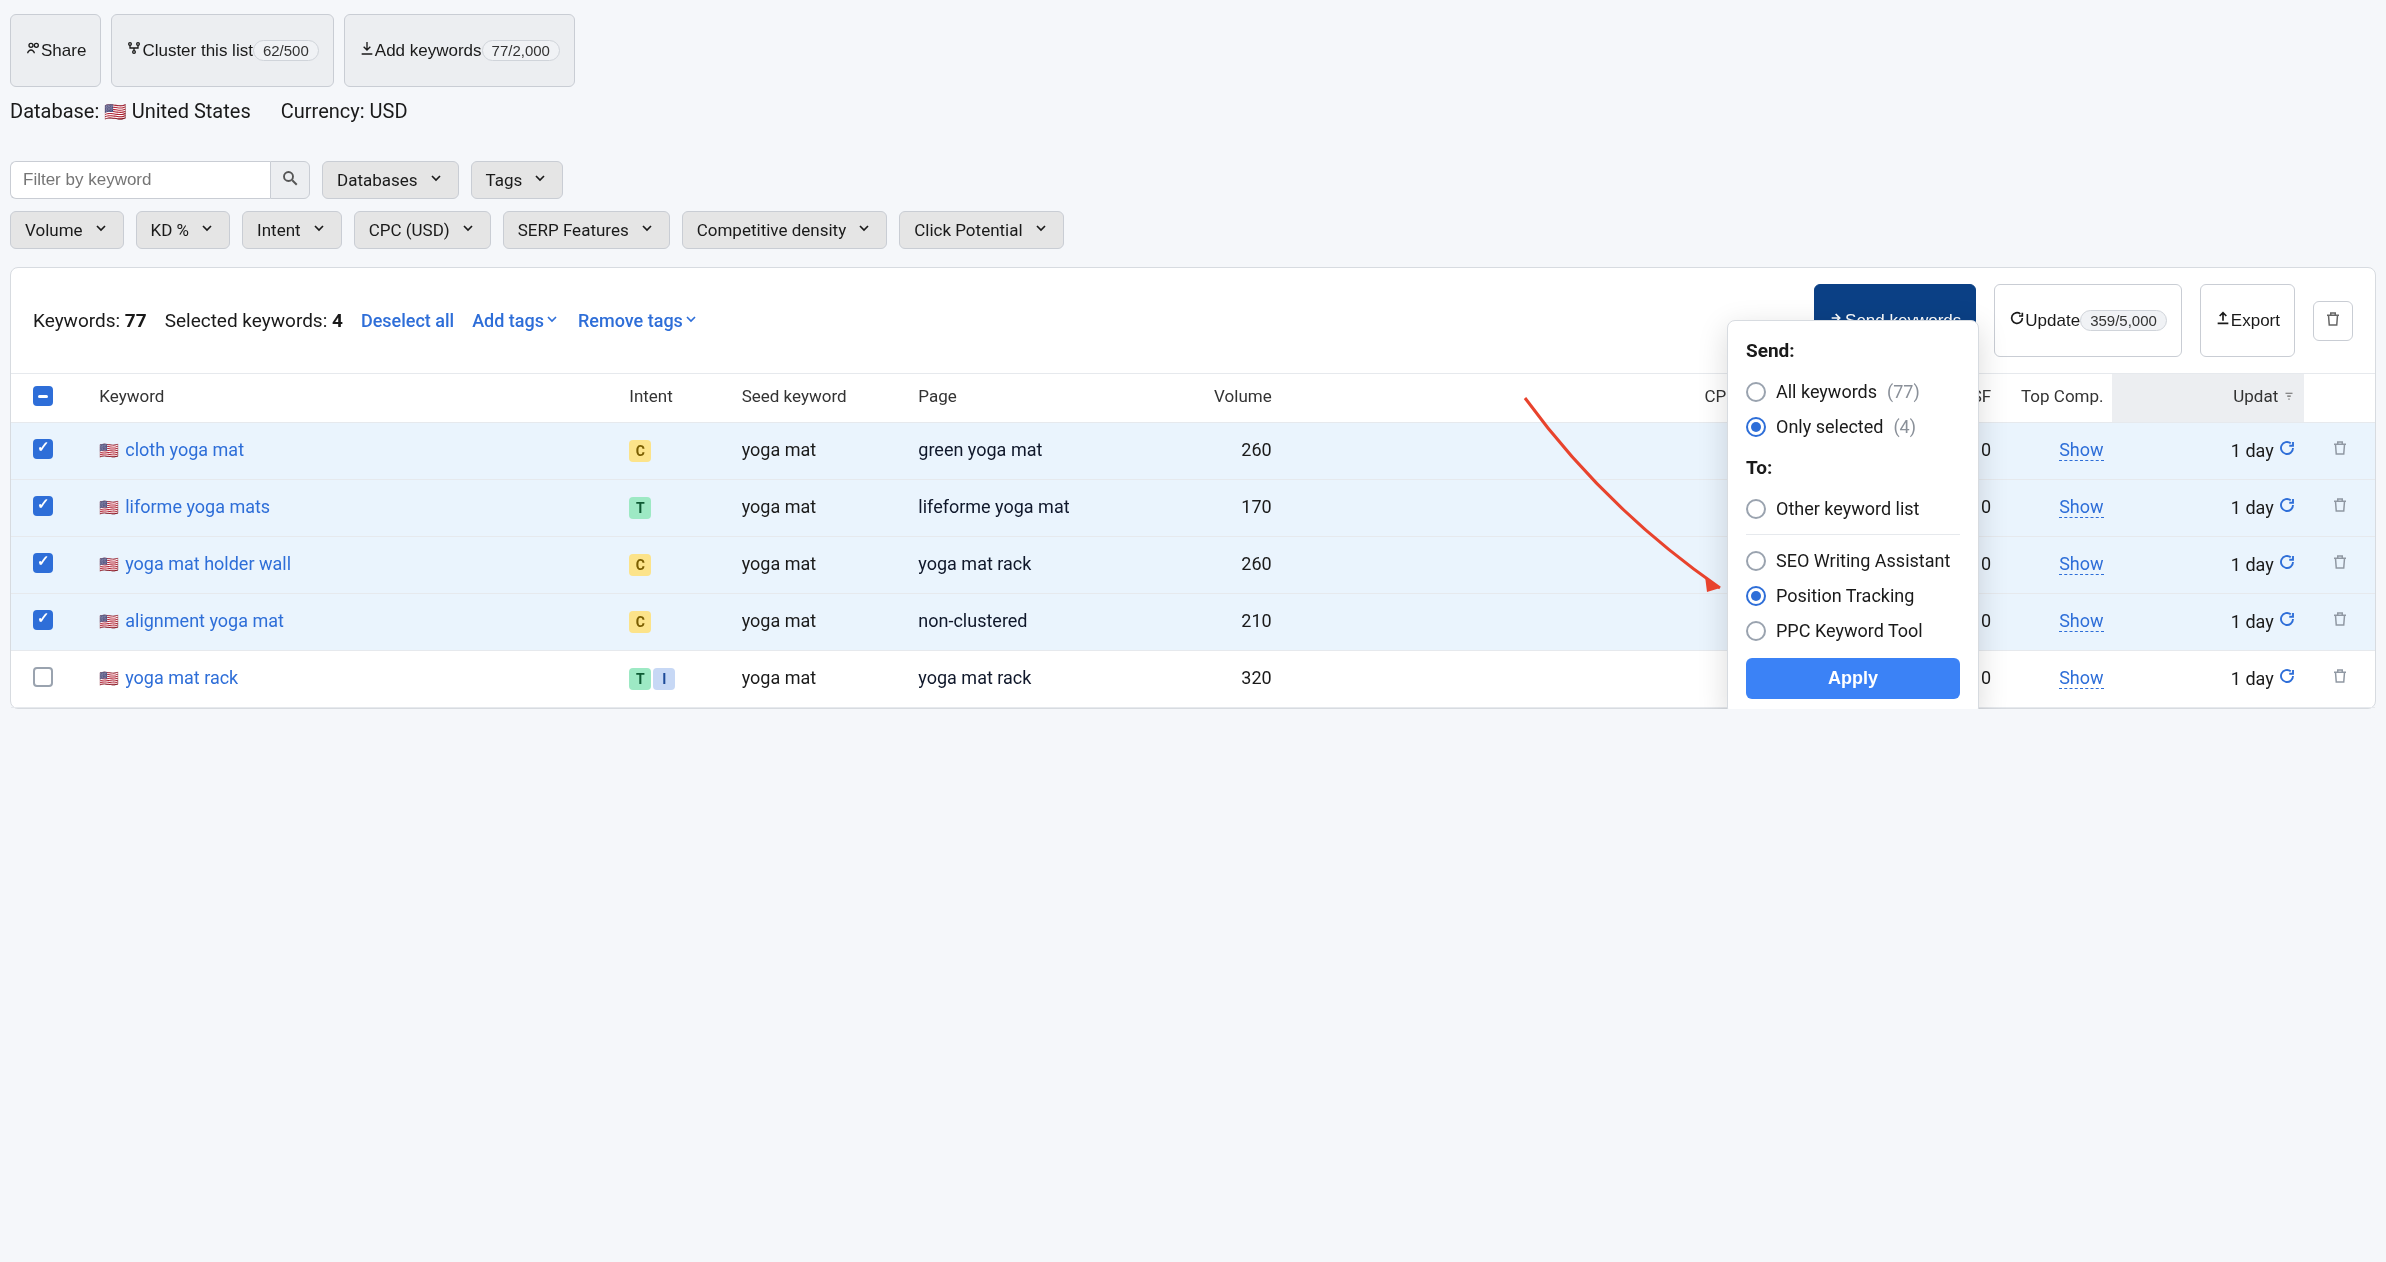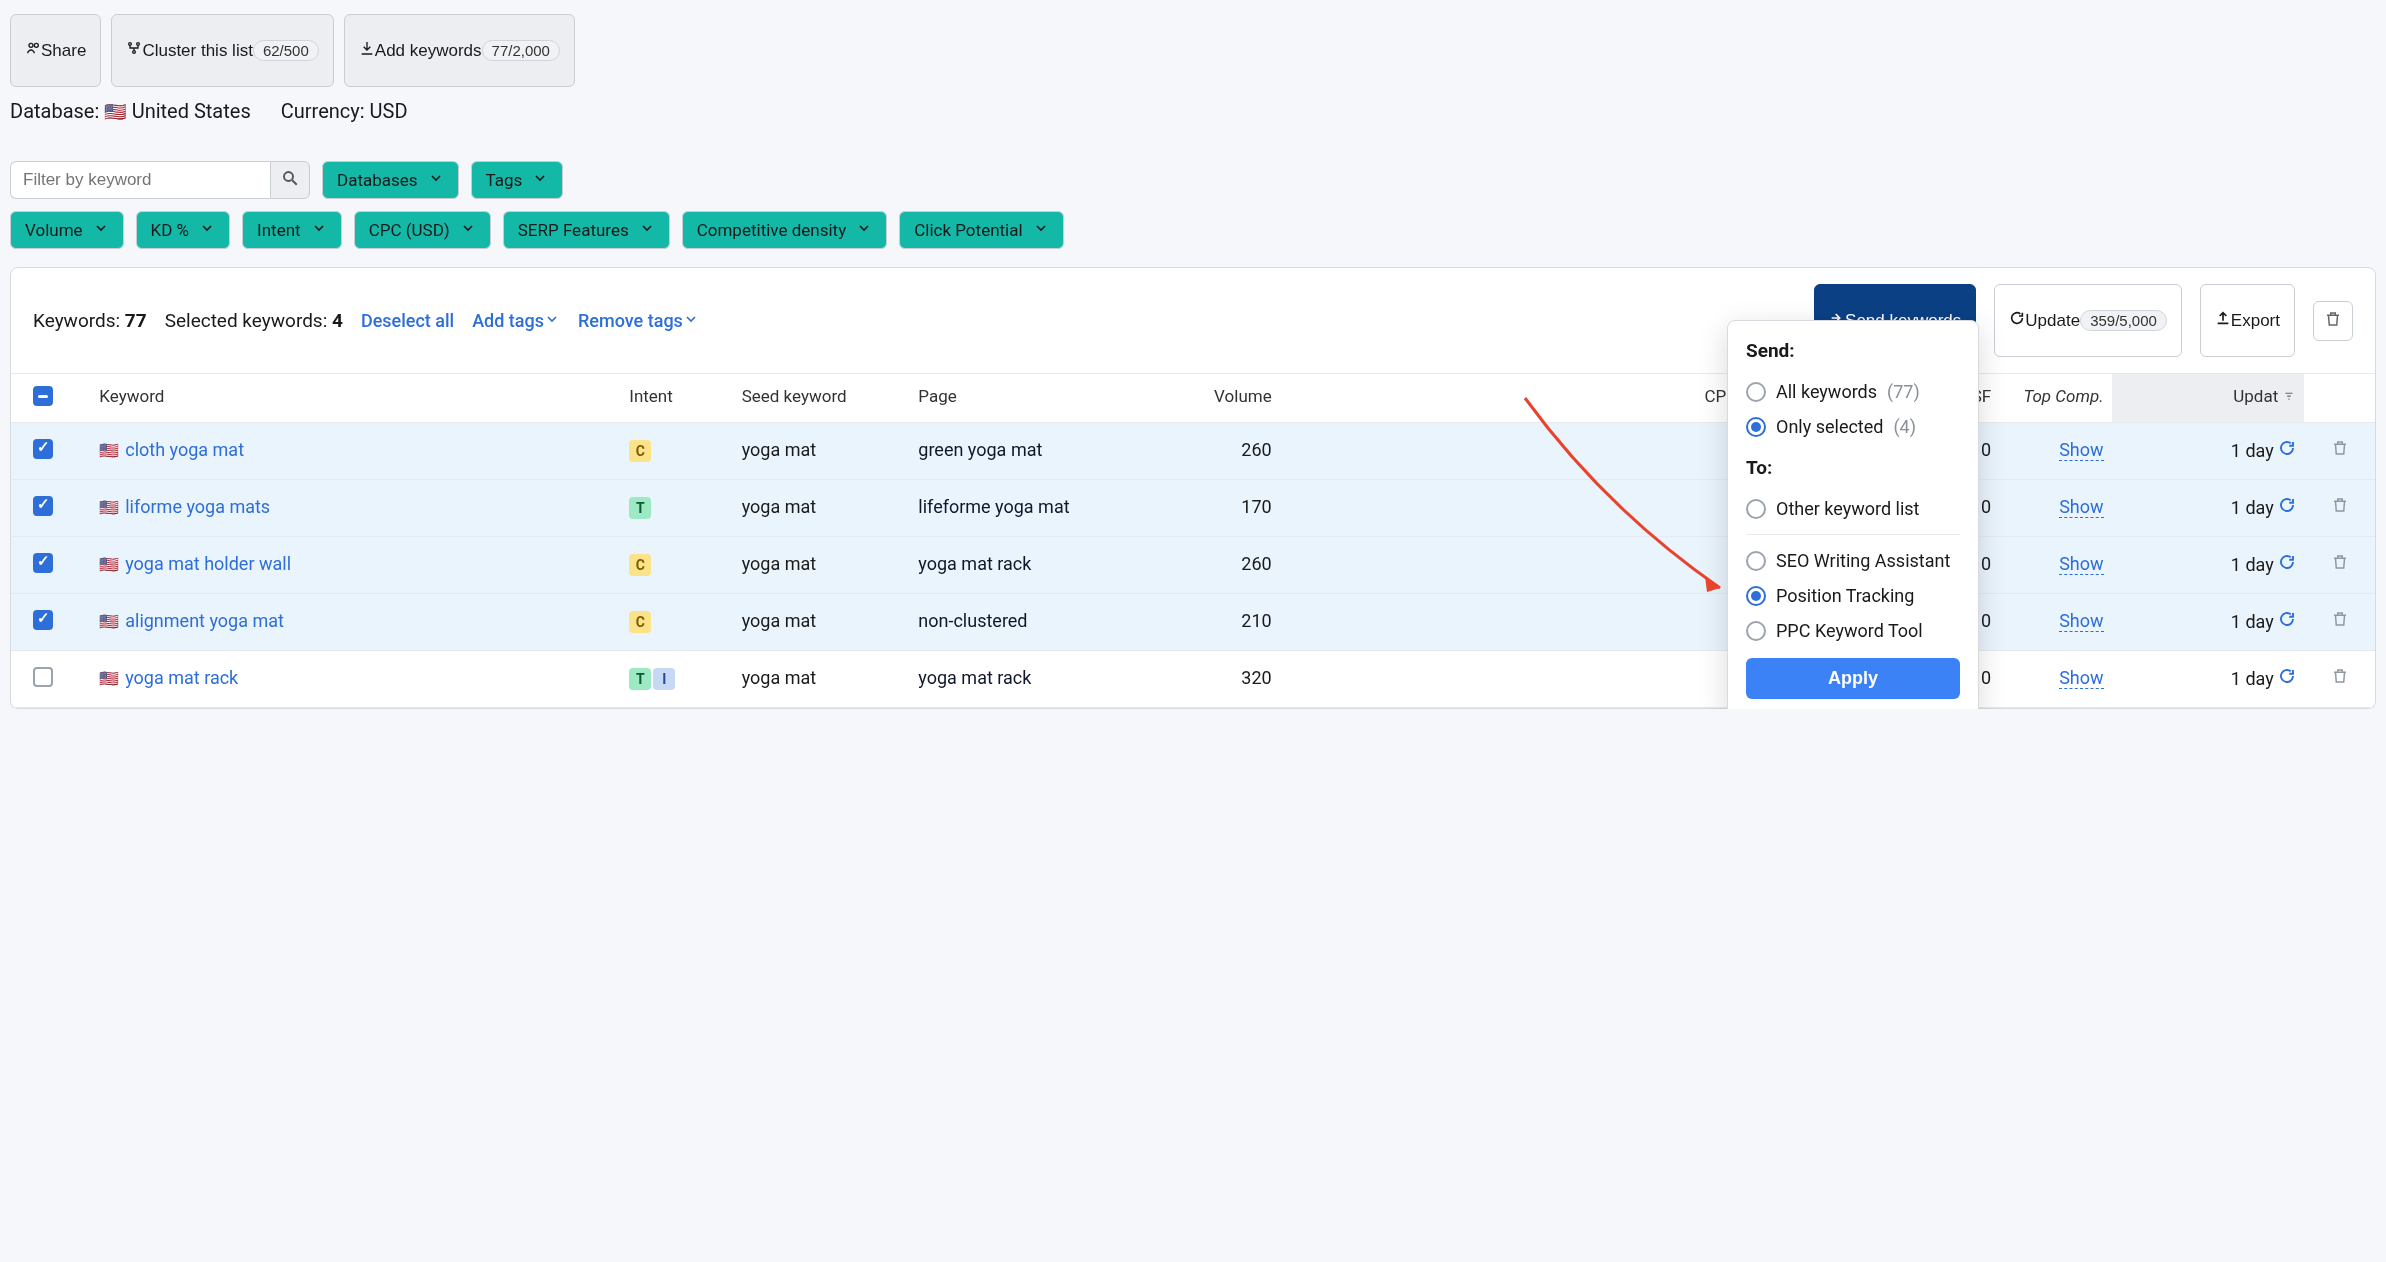--- a/index.html
+++ b/index.html
@@ -21,21 +21,21 @@
 .sub-meta .flag { font-size: 18px; }
 
 .tabs { display: flex; gap: 26px; border-bottom: 1px solid #d7dbe0; }
 .tab { font-size: 22px; font-weight: 600; padding: 8px 2px 12px; cursor: pointer; position: relative; color: #1a1a1a; }
 .tab.active::after { content: ""; position: absolute; left: 0; right: 0; bottom: -1px; height: 3px; background: #2e6ed8; }
 
 .filters { padding: 18px 0 6px; display: flex; flex-wrap: wrap; gap: 12px; }
 .filter-input-wrap { display: flex; }
 .filter-input { border: 1px solid #c9cdd4; border-right: none; border-radius: 6px 0 0 6px; padding: 8px 12px; font-size: 17px; width: 260px; }
 .search-btn { border: 1px solid #c9cdd4; background: #eceef1; border-radius: 0 6px 6px 0; width: 40px; display: flex; align-items: center; justify-content: center; cursor: pointer; }
-.dropdown { display: inline-flex; align-items: center; gap: 10px; background: #14b8a6; border: 1px solid #c9cdd4; border-radius: 6px; padding: 8px 14px; font-size: 17px; cursor: pointer; }
+.dropdown { display: inline-flex; align-items: center; gap: 10px; background: #e5e5e5; border: 1px solid #c9cdd4; border-radius: 6px; padding: 8px 14px; font-size: 17px; cursor: pointer; }
 .dropdown svg, .btn svg { width: 16px; height: 16px; }
 
 .filters-row2 { padding: 6px 0 18px; display: flex; flex-wrap: wrap; gap: 12px; }
 
 .table-wrapper { background: #fff; border: 1px solid #d7dbe0; border-radius: 8px; position: relative; }
 .table-toolbar { display: flex; align-items: center; padding: 16px 22px; gap: 18px; border-bottom: 1px solid #e6e9ed; }
 .kw-count { font-size: 19px; }
 .kw-count b { font-weight: 700; }
 .link { color: #2e6ed8; cursor: pointer; font-weight: 500; }
 .link-dd { display: inline-flex; align-items: center; gap: 0; }
@@ -250,21 +250,21 @@
           <th style="width:42px; padding-left:22px;"><span class="checkbox indet"></span></th>
           <th style="width:330px;">Keyword</th>
           <th style="width:70px;">Intent</th>
           <th style="width:110px;">Seed keyword</th>
           <th style="width:140px;">Page</th>
           <th class="right" style="width:90px;">Volume</th>
           <th style="width:250px;"></th>
           <th class="right" style="width:70px;">CPC (USD)</th>
           <th class="right" style="width:80px;">Com. Density</th>
           <th class="right" style="width:48px;">SF</th>
-          <th class="right" style="width:70px;font-style:italic;">Top Comp.</th>
+          <th class="right" style="width:70px;">Top Comp.</th>
           <th class="right update-col" style="width:120px;"><span>Updat</span><span class="sort-ico"><svg width="14" height="14" viewBox="0 0 24 24" fill="none" stroke="#666" stroke-width="2">
                   <path d="M6 9h12M9 14h6M11 19h2"></path>
                 </svg></span></th>
           <th style="width:44px;"></th>
         </tr>
       </thead>
       <tbody id="table-body">
           <tr class="selected">
     <td style="padding-left:22px;"><span class="checkbox checked"></span></td>
     <td><span class="flag-sm">🇺🇸</span><span class="kw-link">cloth yoga mat</span></td>

